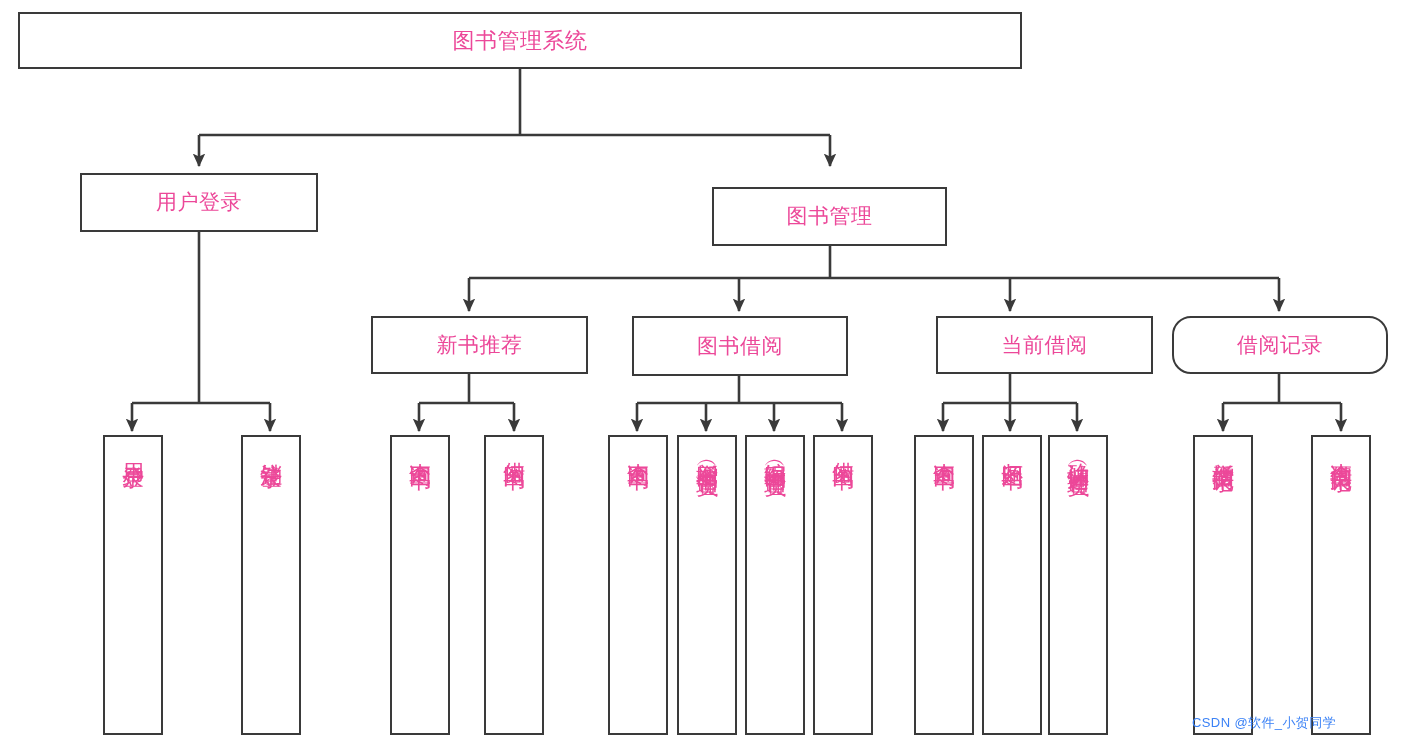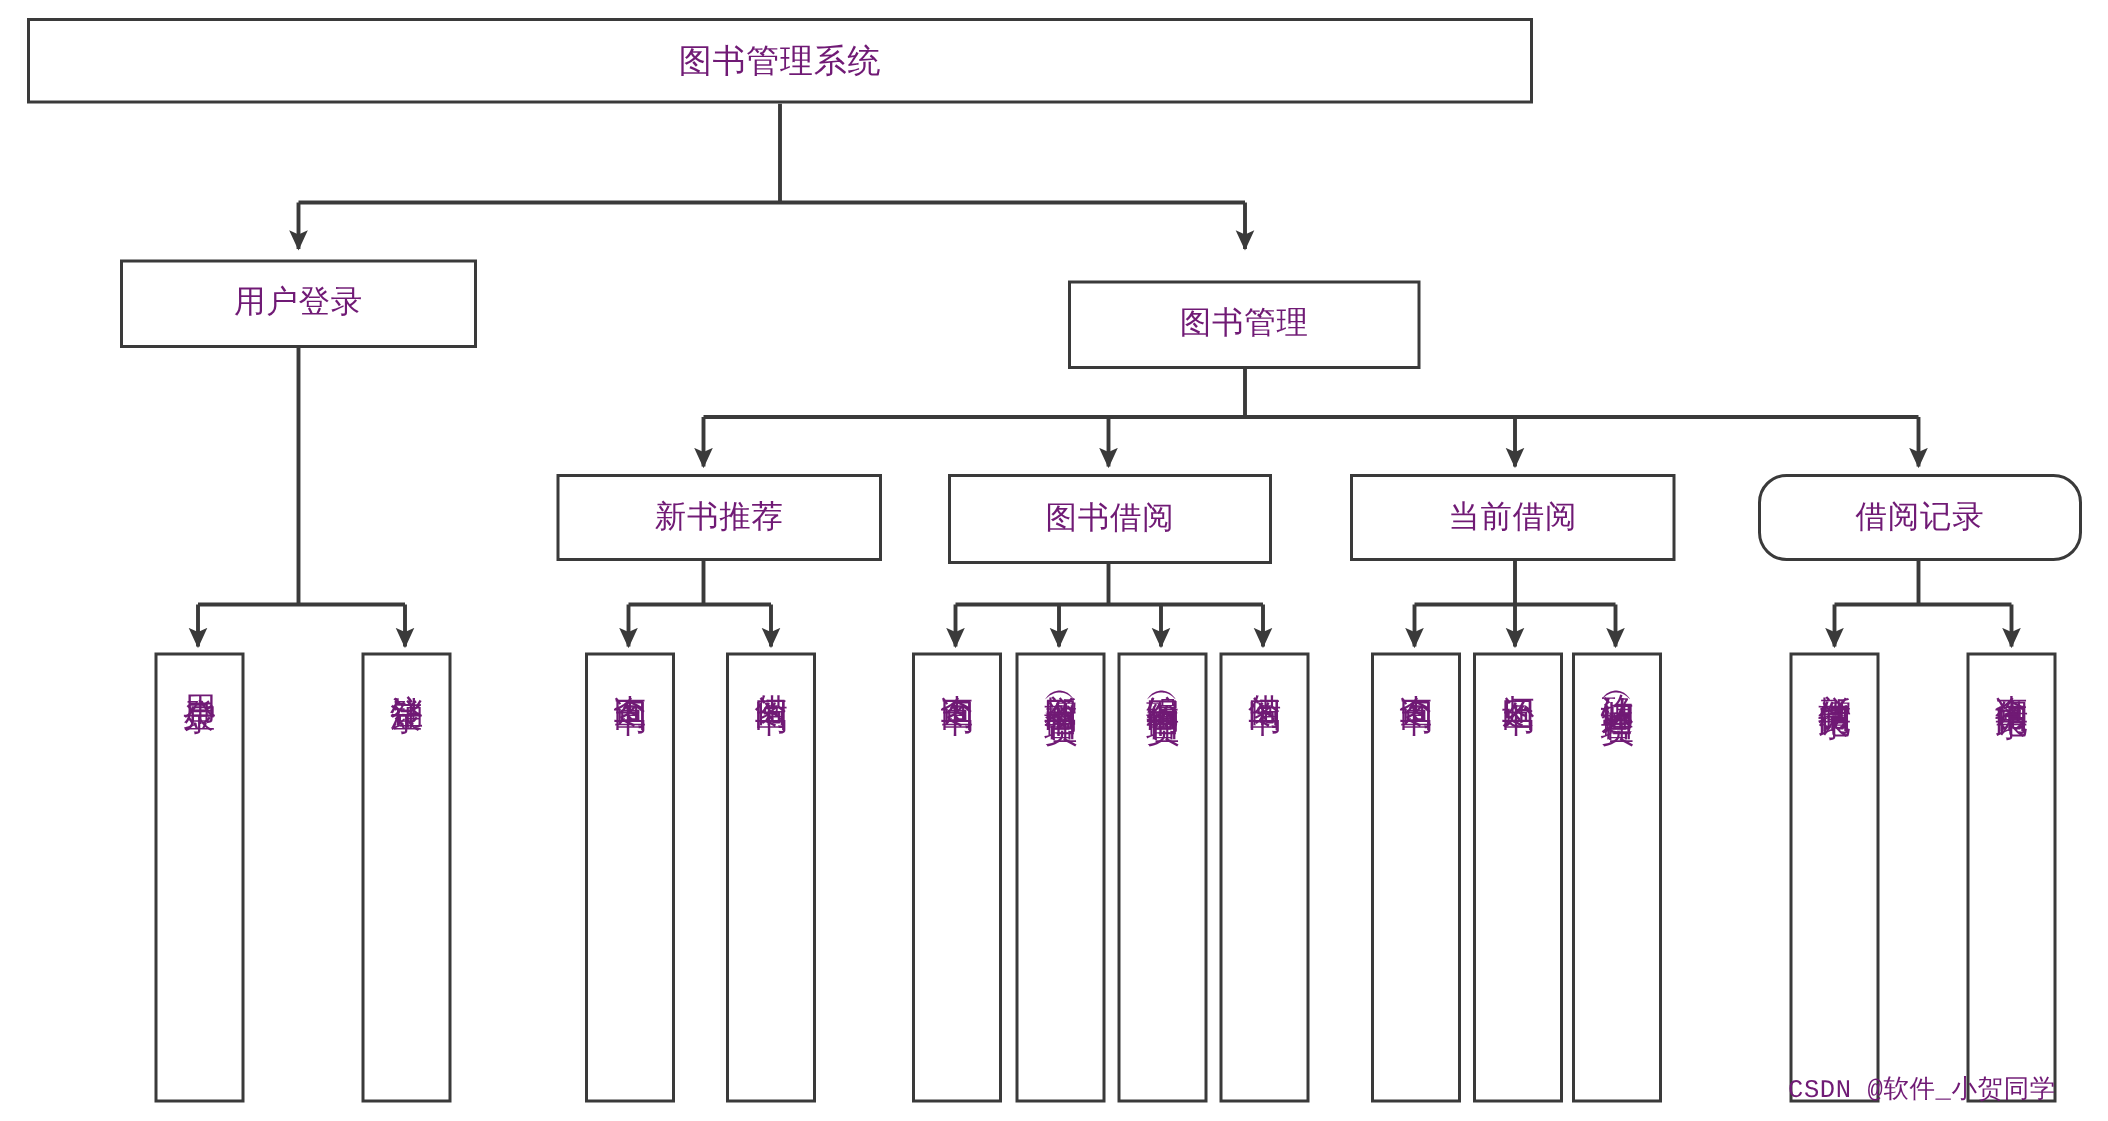--- a/index.html
+++ b/index.html
@@ -29,21 +29,21 @@
   }
   .node {
     position: absolute;
     box-sizing: border-box;
     border: 2.2px solid #3a3a3a;
     background: #ffffff;
     display: flex;
     align-items: center;
     justify-content: center;
     text-align: center;
-    color: #701a75;
+    color: #ec4899;
   }
   .node .label {
     display: block;
     line-height: 1.16;
     letter-spacing: 0.5px;
   }
   
   .node.horiz .label {
     writing-mode: horizontal-tb;
     font-size: 21px;
@@ -59,25 +59,24 @@
   .node.vert .label {
     writing-mode: vertical-rl;
     text-orientation: upright;
     font-size: 22px;
     line-height: 1.02;
     letter-spacing: 2px;
     white-space: nowrap;
   }
   .watermark {
     position: absolute;
-    font-size: 17px;
-    color: #701a75;
+    font-size: 13px;
+    color: #3b82f6;
     white-space: nowrap;
     letter-spacing: 0.4px;
-    font-family: Liberation Mono, monospace;
   }
 </style>
 </head>
 <body>
 
 <div id="canvas">
 
   <svg id="edges" viewBox="0 0 1405 747" xmlns="http://www.w3.org/2000/svg">
     <defs>
       <marker id="arrow" viewBox="0 0 10 10" refX="9.2" refY="5" markerWidth="5.2" markerHeight="5.2" orient="auto-start-reverse">
@@ -138,21 +137,21 @@
   <div class="node horiz" style="left:712px; top:173px; width:235px; height:59px;margin-top:14px;">
     <span class="label">图书管理</span>
   </div>
 
   <div class="node horiz" style="left:371px; top:316px; width:217px; height:58px;">
     <span class="label">新书推荐</span>
   </div>
   <div class="node horiz" style="left:632px; top:316px; width:216px; height:60px;">
     <span class="label">图书借阅</span>
   </div>
-  <div class="node horiz" style="left:900px; top:316px; width:217px; height:58px;">
+  <div class="node horiz" style="left:936px; top:316px; width:217px; height:58px;">
     <span class="label">当前借阅</span>
   </div>
   <div class="node horiz" style="left:1172px; top:316px; width:216px; height:58px;border-radius:19px;">
     <span class="label">借阅记录</span>
   </div>
 
   <div class="node vert" style="left:103px; top:435px; width:60px; height:300px;">
     <span class="label">用户登录</span>
   </div>
   <div class="node vert" style="left:241px; top:435px; width:60px; height:300px;">

